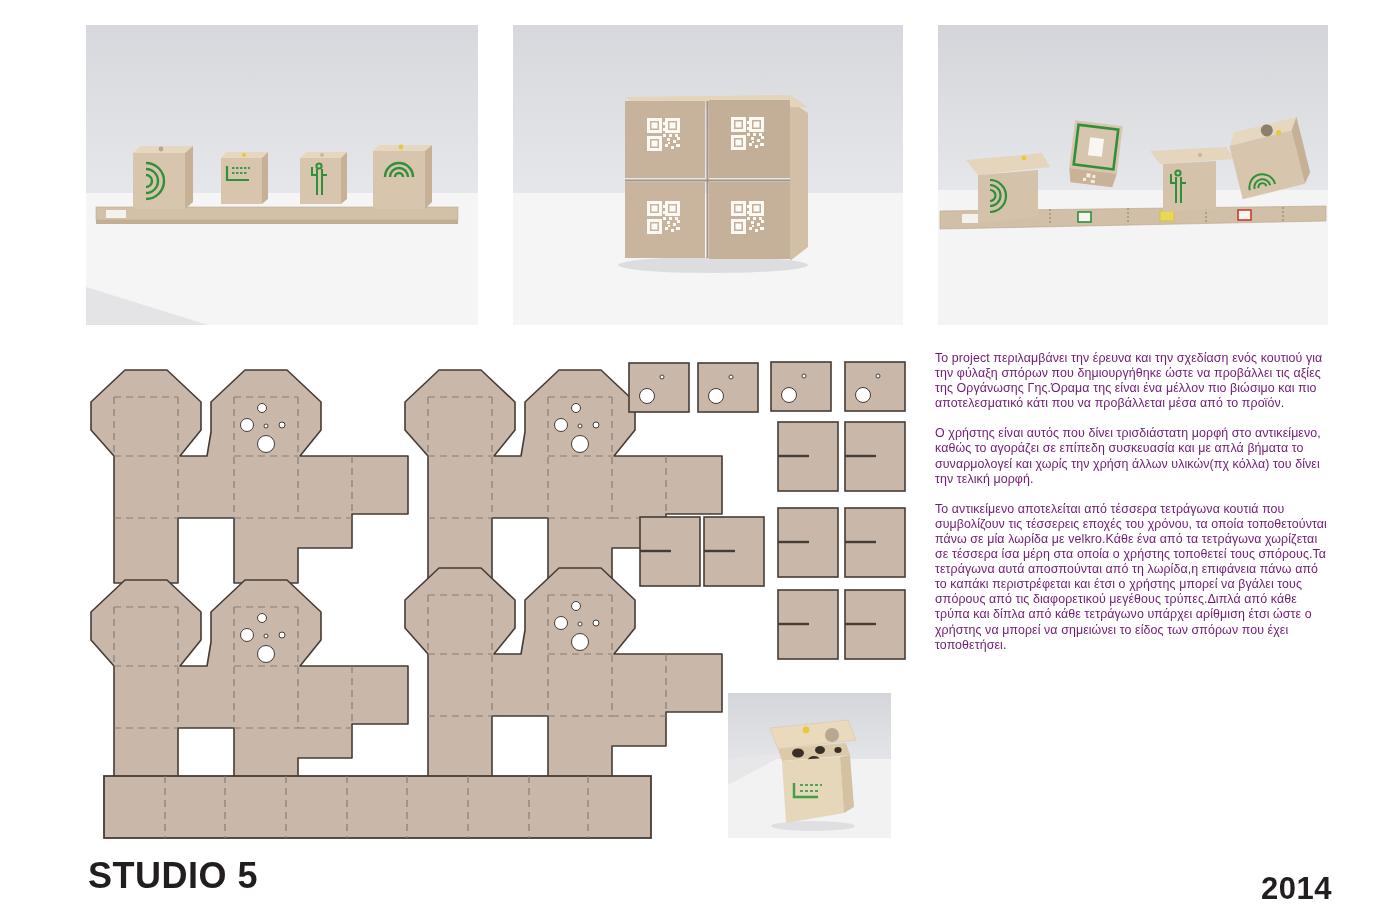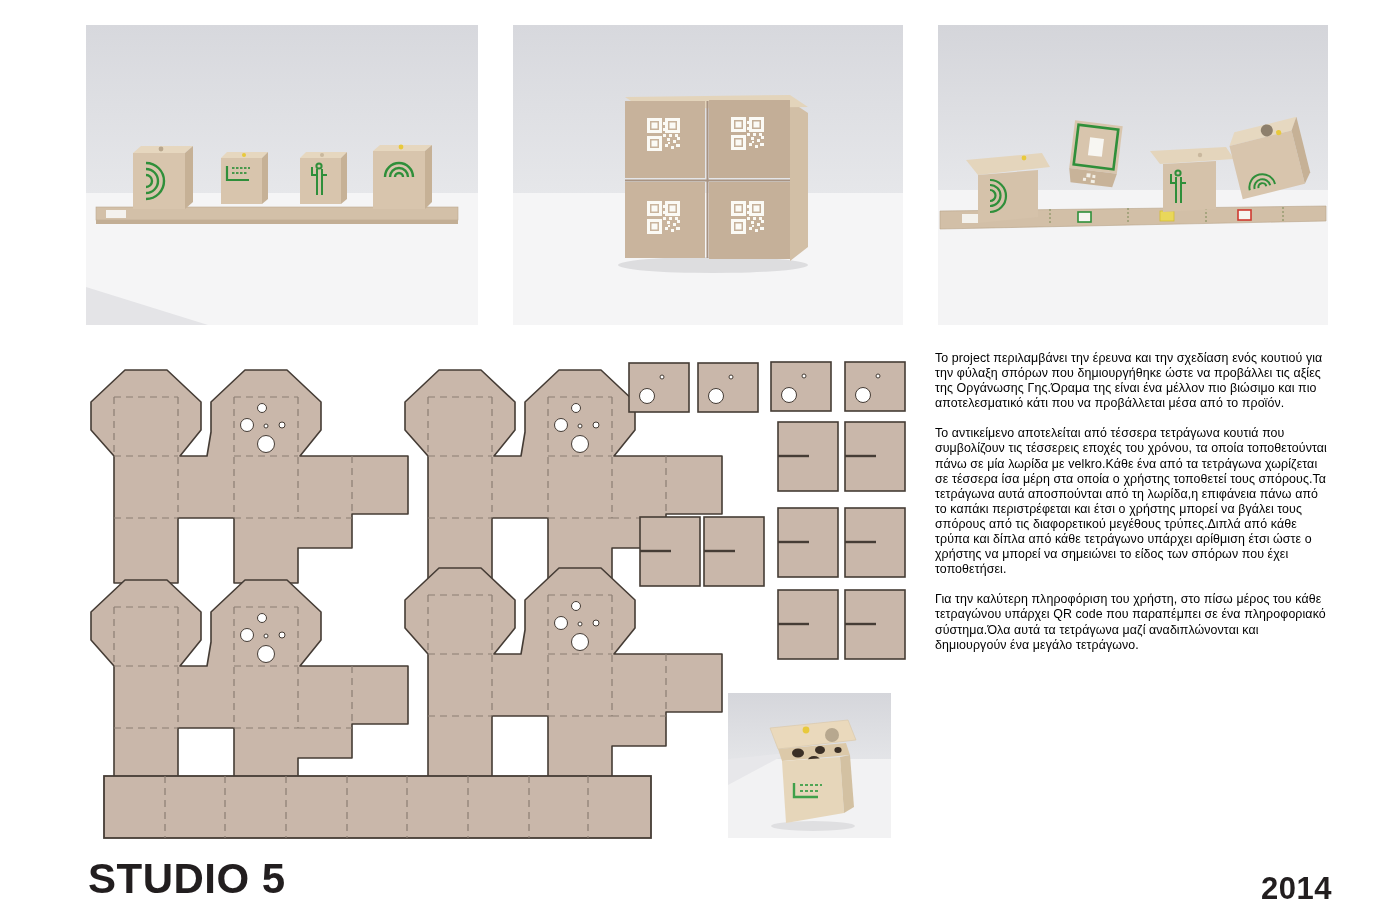--- a/index.html
+++ b/index.html
@@ -8,27 +8,27 @@
     font-family:"Liberation Sans","DejaVu Sans",sans-serif;overflow:hidden;margin:0 auto;
   }
   .photo{position:absolute;display:block;}
   #photo1{left:86px;top:25px;}
   #photo2{left:513px;top:25px;}
   #photo3{left:938px;top:25px;}
   #photo4{left:728px;top:693px;}
   #templates{position:absolute;left:80px;top:340px;}
   .textblock{
     position:absolute;left:935px;top:351px;width:398px;
-    font-size:12.4px;line-height:15.1px;color:#000000;
+    font-size:12.4px;line-height:15.1px;color:#701a75;
     letter-spacing:0.1px;
   }
   .textblock p{margin:0 0 15px 0;}
   .textblock p.nogap{margin-bottom:15px;}
   .studio{
-    position:absolute;left:88px;top:855px;font-size:42px;font-weight:bold;
+    position:absolute;left:88px;top:855px;font-size:36px;font-weight:bold;
     color:#221e1f;letter-spacing:0.5px;
   }
   .year{
     position:absolute;right:68px;top:858px;font-size:31px;font-weight:bold;
     color:#221e1f;letter-spacing:0.5px;margin-top:13px;
   }
 </style>
 </head>
 <body>
 
@@ -301,19 +301,19 @@
       <polygon points="112,64 122,62 126,114 116,120" fill="#d3c1a2"></polygon>
       <g stroke="#3fa04a" fill="none">
         <path d="M66,90 v14 h24" stroke-width="2.4"></path>
         <path d="M72,92 h22 M72,98 h20" stroke-width="2.2" stroke-dasharray="3 2" opacity="0.9"></path>
       </g>
     </g>
   </svg>
 
   <div class="textblock">
     <p>Το project περιλαμβάνει την έρευνα και την σχεδίαση ενός κουτιού για την φύλαξη σπόρων που δημιουργήθηκε ώστε να προβάλλει τις αξίες της Οργάνωσης Γης.Όραμα της είναι ένα μέλλον πιο βιώσιμο και πιο αποτελεσματικό κάτι που να προβάλλεται μέσα από το προϊόν.</p>
+    <p>Ο χρήστης είναι αυτός που δίνει τρισδιάστατη μορφή στο αντικείμενο, καθώς το αγοράζει σε επίπεδη συσκευασία και με απλά βήματα το συναρμολογεί και χωρίς την χρήση άλλων υλικών(πχ κόλλα) του δίνει την τελική μορφή.</p>
     <p class="nogap">Το αντικείμενο αποτελείται από τέσσερα τετράγωνα κουτιά που συμβολίζουν τις τέσσερεις εποχές του χρόνου, τα οποία τοποθετούνται πάνω σε μία λωρίδα με velkro.Κάθε ένα από τα τετράγωνα χωρίζεται σε τέσσερα ίσα μέρη στα οποία ο χρήστης τοποθετεί τους σπόρους.Τα τετράγωνα αυτά αποσπούνται από τη λωρίδα,η επιφάνεια πάνω από το καπάκι περιστρέφεται και έτσι ο χρήστης μπορεί να βγάλει τους σπόρους από τις διαφορετικού μεγέθους τρύπες.Διπλά από κάθε τρύπα και δίπλα από κάθε τετράγωνο υπάρχει αρίθμιση έτσι ώστε ο χρήστης να μπορεί να σημειώνει το είδος των σπόρων που έχει τοποθετήσει.</p>
-    <p>Για την καλύτερη πληροφόριση του χρήστη, στο πίσω μέρος του κάθε τετραγώνου υπάρχει QR code που παραπέμπει σε ένα πληροφοριακό σύστημα.Όλα αυτά τα τετράγωνα μαζί αναδιπλώνονται και δημιουργούν ένα μεγάλο τετράγωνο.</p>
   </div>
 
   <div class="studio">STUDIO 5</div>
   <div class="year">2014</div>
 </div>
 
 </body></html>

